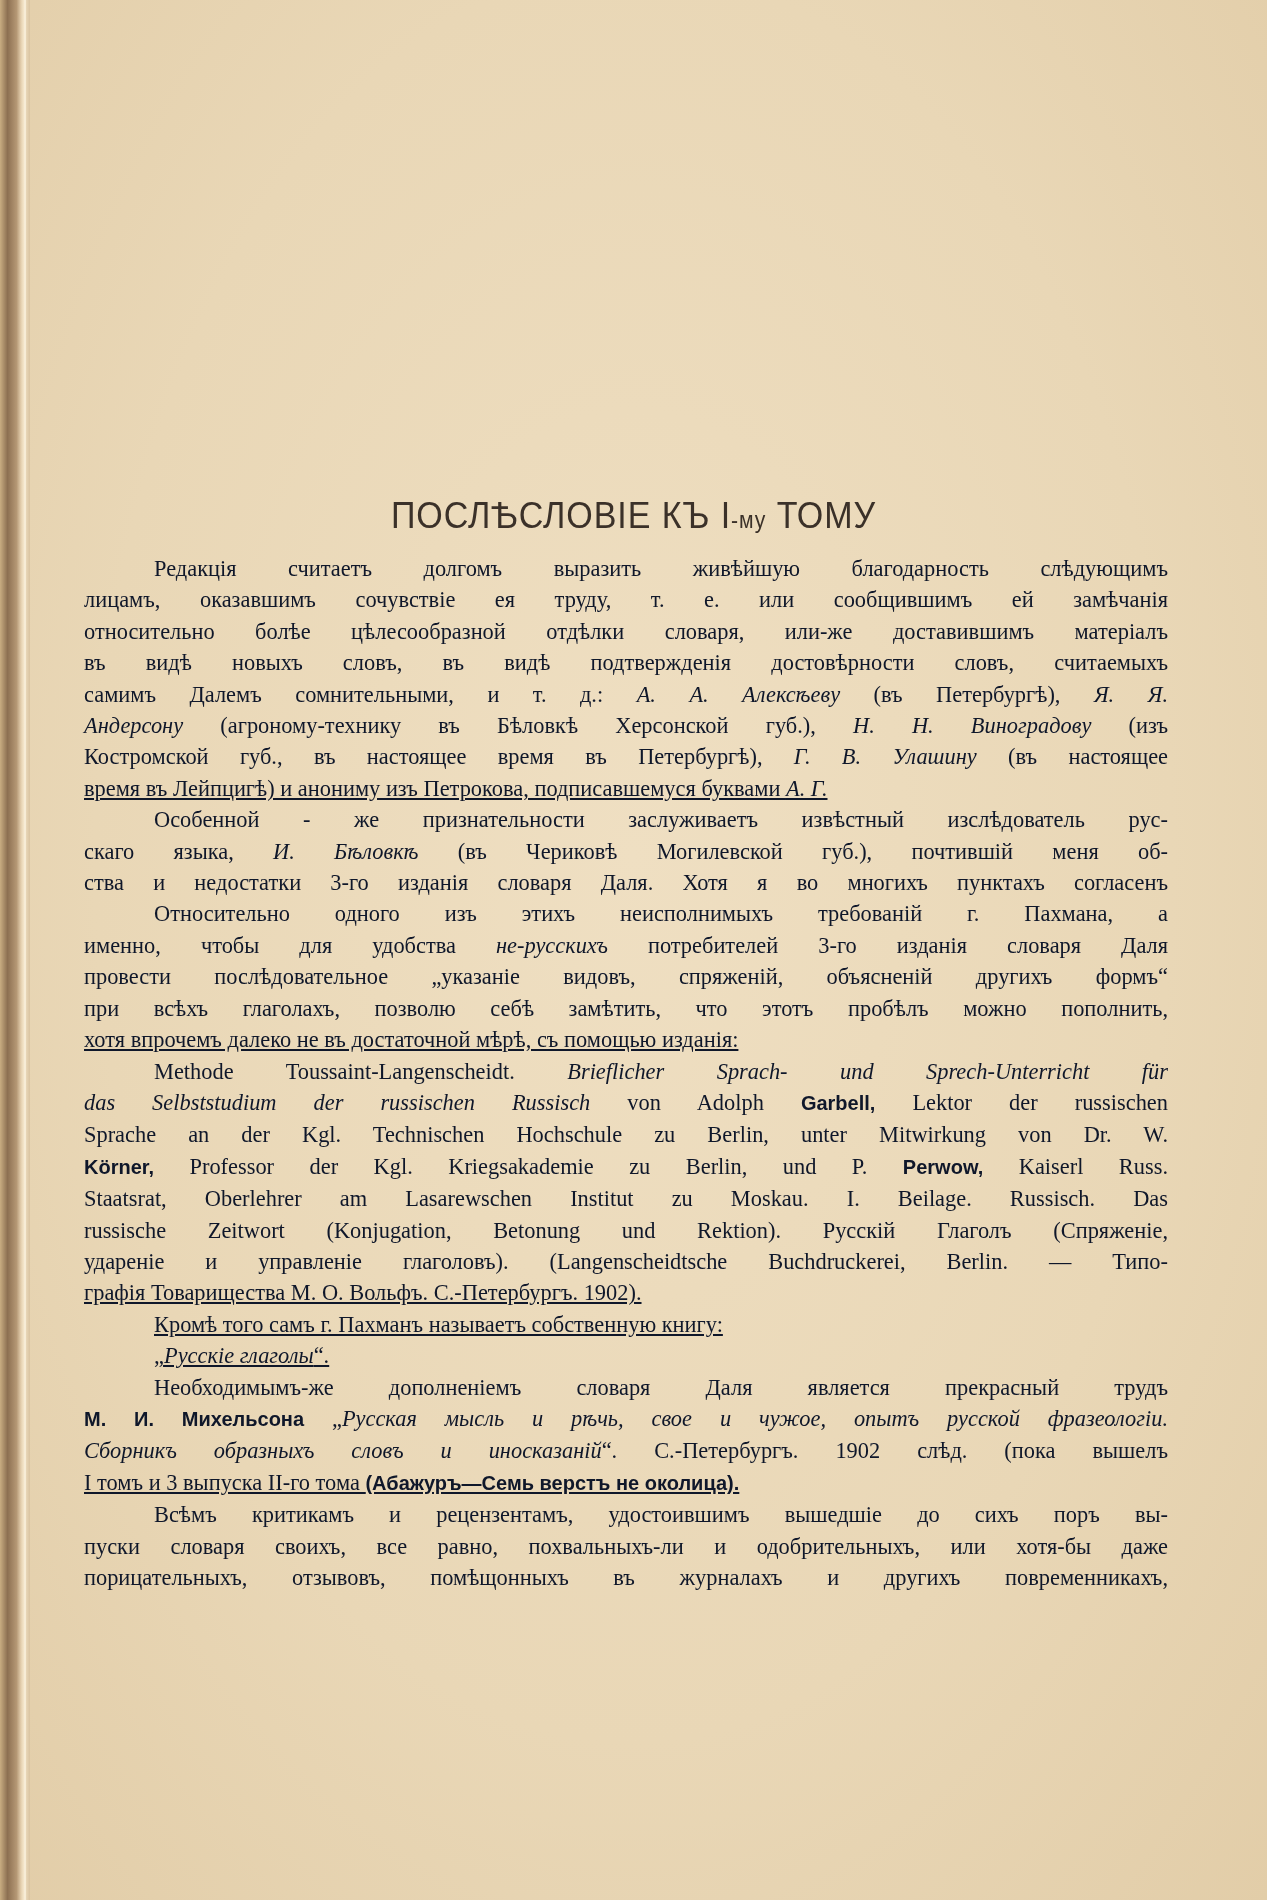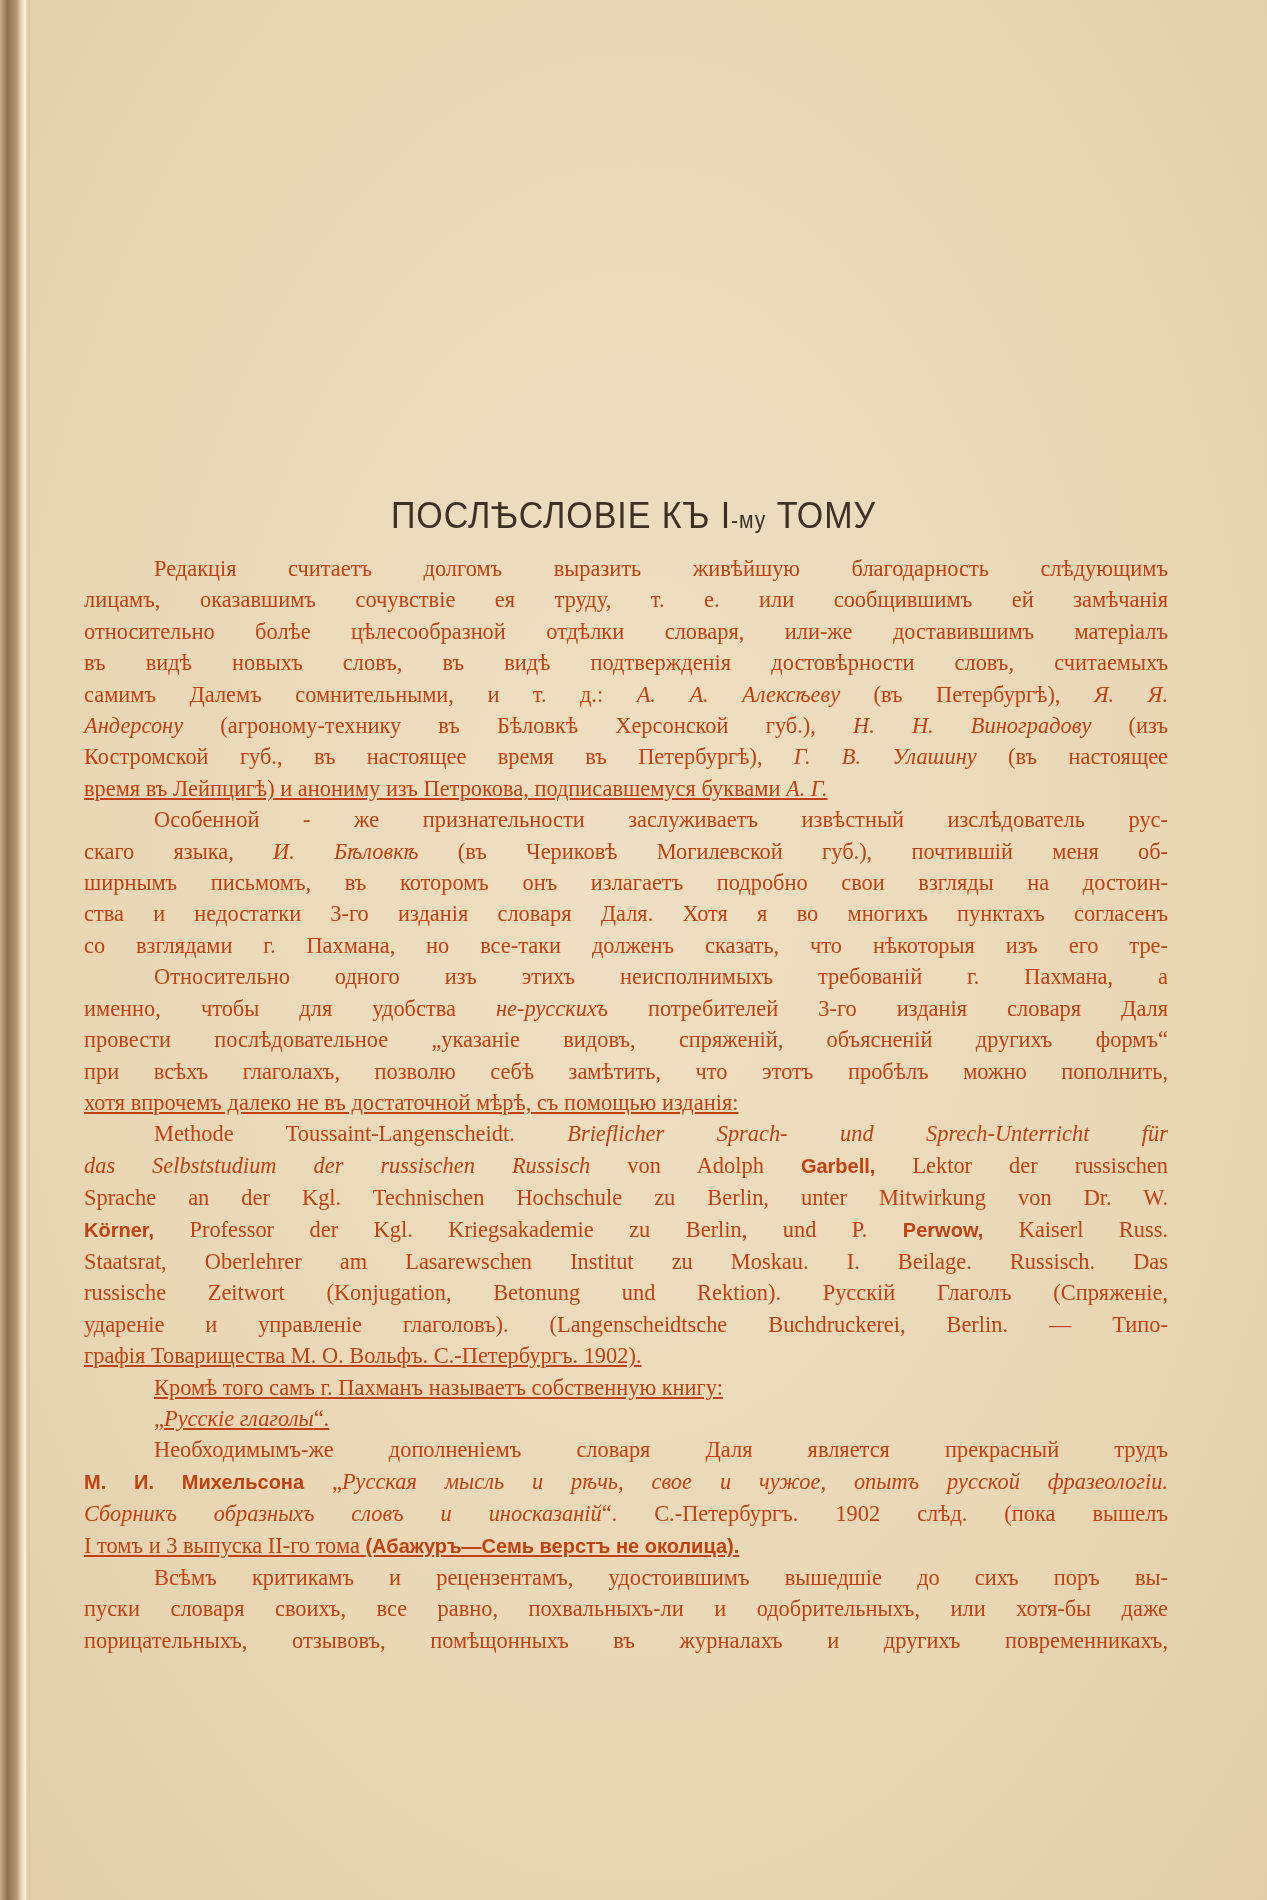--- a/index.html
+++ b/index.html
@@ -29,21 +29,21 @@
     font-size:37px; letter-spacing:1px; font-weight:normal;
     transform: scaleX(0.92);
     color:#3b3129;
   }
   .title .small { font-size:23px; }
   .body-text {
     position:absolute; left:84px; width:1084px; top:553px;
     font-family:"Liberation Serif", "DejaVu Serif", serif;
     font-size:22.4px; line-height:31.4px;
     text-align:justify;
-    color:#c2410c;
+    color:#0f172a;
   }
   .line { display:block; white-space:nowrap; text-align-last:justify; text-align:justify; }
   .line.last { text-align-last:left;text-decoration:underline; }
   .indent { padding-left:70px; }
   .it { font-style:italic; }
   .bf { font-weight:bold; font-family:"Liberation Sans", "DejaVu Sans", sans-serif; font-size:20px; }
 </style>
 </head>
 <body>
 
@@ -57,23 +57,21 @@
     <span class="line indent"><span>Редакція считаетъ долгомъ выразить живѣйшую благодарность слѣдующимъ</span></span>
     <span class="line"><span>лицамъ, оказавшимъ сочувствіе ея труду, т. е. или сообщившимъ ей замѣчанія</span></span>
     <span class="line"><span>относительно болѣе цѣлесообразной отдѣлки словаря, или-же доставившимъ матеріалъ</span></span>
     <span class="line"><span>въ видѣ новыхъ словъ, въ видѣ подтвержденія достовѣрности словъ, считаемыхъ</span></span>
     <span class="line"><span>самимъ Далемъ сомнительными, и т. д.: </span><span class="it">А. А. Алексѣеву</span><span> (въ Петербургѣ), </span><span class="it">Я. Я.</span></span>
     <span class="line"><span class="it">Андерсону</span><span> (агроному-технику въ Бѣловкѣ Херсонской губ.), </span><span class="it">Н. Н. Виноградову</span><span> (изъ</span></span>
     <span class="line"><span>Костромской губ., въ настоящее время въ Петербургѣ), </span><span class="it">Г. В. Улашину</span><span> (въ настоящее</span></span>
     <span class="line last"><span>время въ Лейпцигѣ) и анониму изъ Петрокова, подписавшемуся буквами </span><span class="it">А. Г.</span></span>
     <span class="line indent"><span>Особенной - же признательности заслуживаетъ извѣстный изслѣдователь рус-</span></span>
     <span class="line"><span>скаго языка, </span><span class="it">И. Бѣловкѣ</span><span> (въ Чериковѣ Могилевской губ.), почтившій меня об-</span></span>
-    <span class="line"><span>ширнымъ письмомъ, въ которомъ онъ излагаетъ подробно свои взгляды на достоин-</span></span>
     <span class="line"><span>ства и недостатки 3-го изданія словаря Даля. Хотя я во многихъ пунктахъ согласенъ</span></span>
-    <span class="line"><span>со взглядами г. Пахмана, но все-таки долженъ сказать, что нѣкоторыя изъ его тре-</span></span>
     <span class="line indent"><span>Относительно одного изъ этихъ неисполнимыхъ требованій г. Пахмана, а</span></span>
     <span class="line"><span>именно, чтобы для удобства </span><span class="it">не-русскихъ</span><span> потребителей 3-го изданія словаря Даля</span></span>
     <span class="line"><span>провести послѣдовательное „указаніе видовъ, спряженій, объясненій другихъ формъ“</span></span>
     <span class="line"><span>при всѣхъ глаголахъ, позволю себѣ замѣтить, что этотъ пробѣлъ можно пополнить,</span></span>
     <span class="line last"><span>хотя впрочемъ далеко не въ достаточной мѣрѣ, съ помощью изданія:</span></span>
     <span class="line indent"><span>Methode Toussaint-Langenscheidt. </span><span class="it">Brieflicher Sprach- und Sprech-Unterricht für</span></span>
     <span class="line"><span class="it">das Selbststudium der russischen Russisch</span><span> von Adolph </span><span class="bf">Garbell,</span><span> Lektor der russischen</span></span>
     <span class="line"><span>Sprache an der Kgl. Technischen Hochschule zu Berlin, unter Mitwirkung von Dr. W.</span></span>
     <span class="line"><span class="bf">Körner,</span><span> Professor der Kgl. Kriegsakademie zu Berlin, und P. </span><span class="bf">Perwow,</span><span> Kaiserl Russ.</span></span>
     <span class="line"><span>Staatsrat, Oberlehrer am Lasarewschen Institut zu Moskau. I. Beilage. Russisch. Das</span></span>

